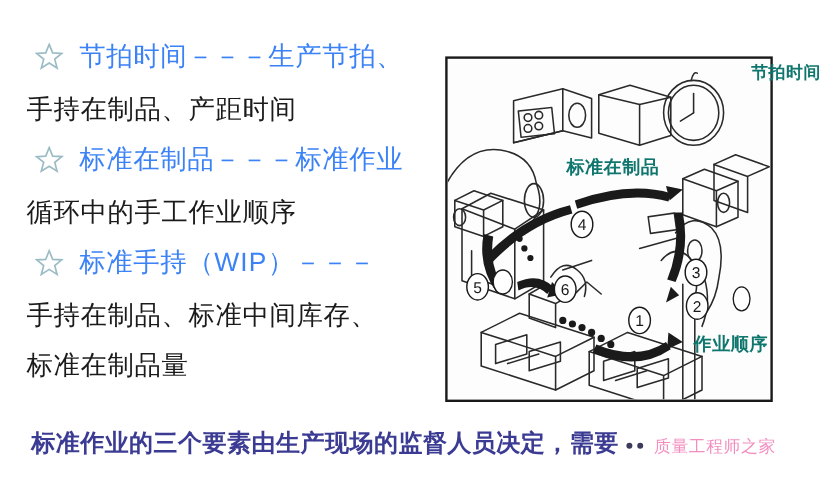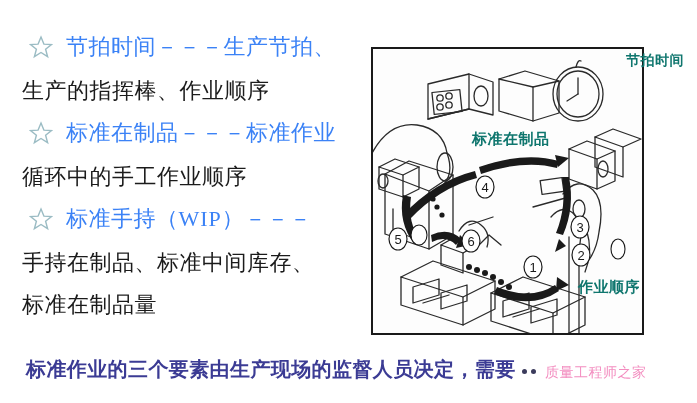--- a/index.html
+++ b/index.html
@@ -52,21 +52,21 @@
     font-size: 22px;
     line-height: 34px;
     color: #1b1b1b;
     letter-spacing: 0.5px;
     white-space: nowrap;
     height: 42px;
     padding-left: 4px;
     font-weight: 500;
   }
   .wip-latin {
-    font-family: Liberation Serif, serif;
+    font-family: Liberation Sans, sans-serif;
     letter-spacing: 1px;
   }
 
   
   .caption {
     position: absolute;
     left: 26px;
     top: 356px;
     font-size: 20px;
     font-weight: bold;
@@ -147,21 +147,21 @@
   <div class="text-col">
 
     <div class="bullet-line">
       <span class="star-icon">
         <svg width="24" height="24" viewBox="0 0 24 24">
           <polygon points="12,2 14.9,9.1 22.5,9.5 16.6,14.3 18.6,21.7 12,17.5 5.4,21.7 7.4,14.3 1.5,9.5 9.1,9.1" fill="none" stroke="#9bbcc4" stroke-width="1.4"></polygon>
         </svg>
       </span>
       <span class="bullet-text">节拍时间－－－生产节拍、</span>
     </div>
-    <div class="cont-line">生产的指挥棒、作业顺序</div>
+    <div class="cont-line">手持在制品、产距时间</div>
 
     <div class="bullet-line">
       <span class="star-icon">
         <svg width="24" height="24" viewBox="0 0 24 24">
           <polygon points="12,2 14.9,9.1 22.5,9.5 16.6,14.3 18.6,21.7 12,17.5 5.4,21.7 7.4,14.3 1.5,9.5 9.1,9.1" fill="none" stroke="#9bbcc4" stroke-width="1.4"></polygon>
         </svg>
       </span>
       <span class="bullet-text">标准在制品－－－标准作业</span>
     </div>
     <div class="cont-line">循环中的手工作业顺序</div>

